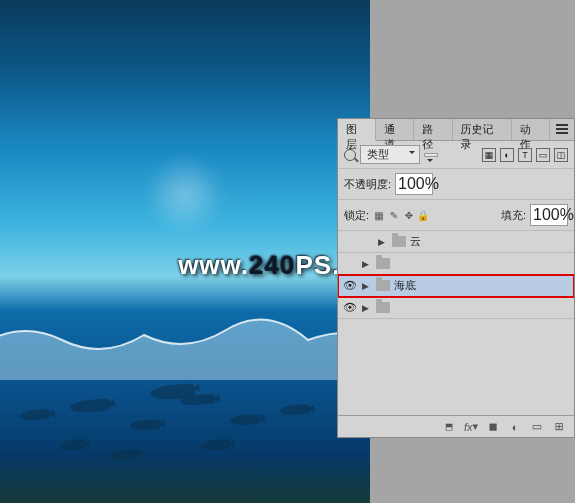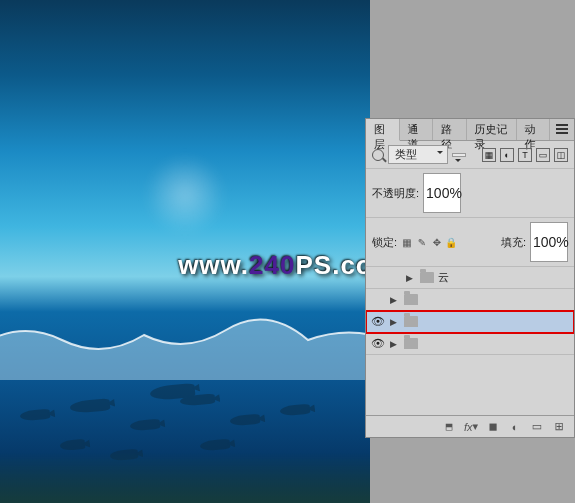--- a/index.html
+++ b/index.html
@@ -40,46 +40,46 @@
       position: absolute;
       left: 50%; top: 250px;
       transform: translateX(-50%);
       font-size: 26px;
       font-weight: bold;
       color: #fff;
       text-shadow: 2px 2px 4px rgba(0,0,0,0.8), -1px -1px 2px rgba(0,0,0,0.8);
       letter-spacing: 1px;
       white-space: nowrap;
     }
-    .watermark .orange { color: #4c1d95; }
+    .watermark .orange { color: #0f172a; }
     
     .panel {
       position: absolute;
       right: 0; top: 118px;
-      width: 210px; height: 320px;
+      width: 238px; height: 320px;
       background: #d4d4d4;
       border: 1px solid #888;
       font-size: 11px;
       color: #222;
     }
     .tabs { display: flex; background: #c4c4c4; border-bottom: 1px solid #999; height: 22px; }
     .tab { padding: 3px 8px; border-right: 1px solid #aaa; cursor: default; }
     .tab.active { background: #d4d4d4; border-bottom: 1px solid #d4d4d4; margin-bottom: -1px; }
     .menu-btn { margin-left: auto; padding: 3px 6px; }
     .menu-btn span { display: block; width: 12px; height: 2px; background: #333; margin: 2px 0; }
     
     .row { display: flex; align-items: center; padding: 4px 6px; gap: 4px; border-bottom: 1px solid #bbb; }
     .search-icon { width: 12px; height: 12px; border: 1.5px solid #555; border-radius: 50%; position: relative; }
     .search-icon::after { content: ''; position: absolute; width: 5px; height: 1.5px; background: #555; right: -4px; bottom: -1px; transform: rotate(45deg); }
     .select { display: inline-flex; align-items: center; border: 1px solid #999; background: #e8e8e8; padding: 1px 25px 1px 6px; position: relative; font-size: 11px; min-width: 60px; }
     .select::after { content: ''; position: absolute; right: 4px; top: 5px; border: 3px solid transparent; border-top-color: #333; }
     .sel-wide { min-width: 90px; }
     .sq-icon { width: 14px; height: 14px; border: 1px solid #666; display: flex; align-items: center; justify-content: center; font-size: 9px; }
     .sq-row { display: flex; gap: 4px; margin-left: auto; }
-    .val-input { border: 1px solid #999; background: #fff; width: 38px; padding: 11px 2px; font-size: 14px; text-align: right; }
+    .val-input { border: 1px solid #999; background: #fff; width: 38px; padding: 1px 2px; font-size: 16px; text-align: right; }
     .label { font-size: 11px; }
     .lock-icons { display: flex; gap: 3px; align-items: center; }
     .lock-icons span { width: 12px; height: 12px; display: flex; align-items: center; justify-content: center; font-size: 10px; color: #555; }
     
     .layers { background: #d4d4d4; }
     .layer-row { display: flex; align-items: center; height: 22px; border-bottom: 1px solid #bbb; padding: 0 4px; gap: 4px; }
     .layer-row.selected { background: #b8cce4; }
     .layer-row.hl { outline: 2px solid #d00; outline-offset: -1px; }
     .eye { width: 16px; height: 16px; display: flex; align-items: center; justify-content: center; font-size: 11px; }
     .arrow { width: 10px; font-size: 9px; color: #444; }
@@ -189,20 +189,21 @@
     </div>
     <div class="layer-row">
       <span class="eye">&nbsp;</span>
       <span class="arrow">▶</span>
       <span class="folder"></span>
     </div>
     <div class="layer-row selected hl">
       <span class="eye">👁</span>
       <span class="arrow">▶</span>
       <span class="folder"></span>
+      <span class="layer-name">海底</span>
     </div>
     <div class="layer-row">
       <span class="eye">👁</span>
       <span class="arrow">▶</span>
       <span class="folder"></span>
     </div>
   </div>
 
   <div class="panel-footer">
     <span class="foot-icon link-icon">⬒</span>

